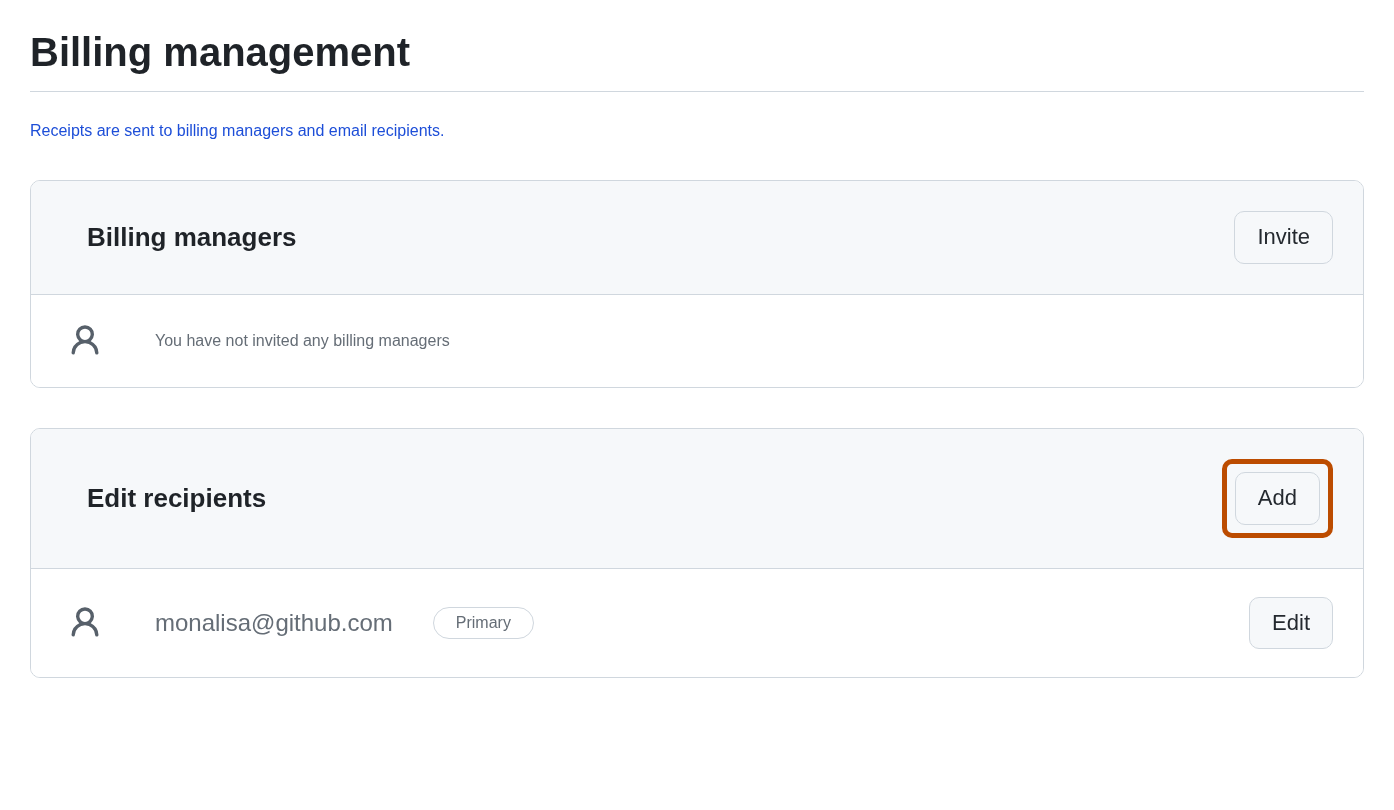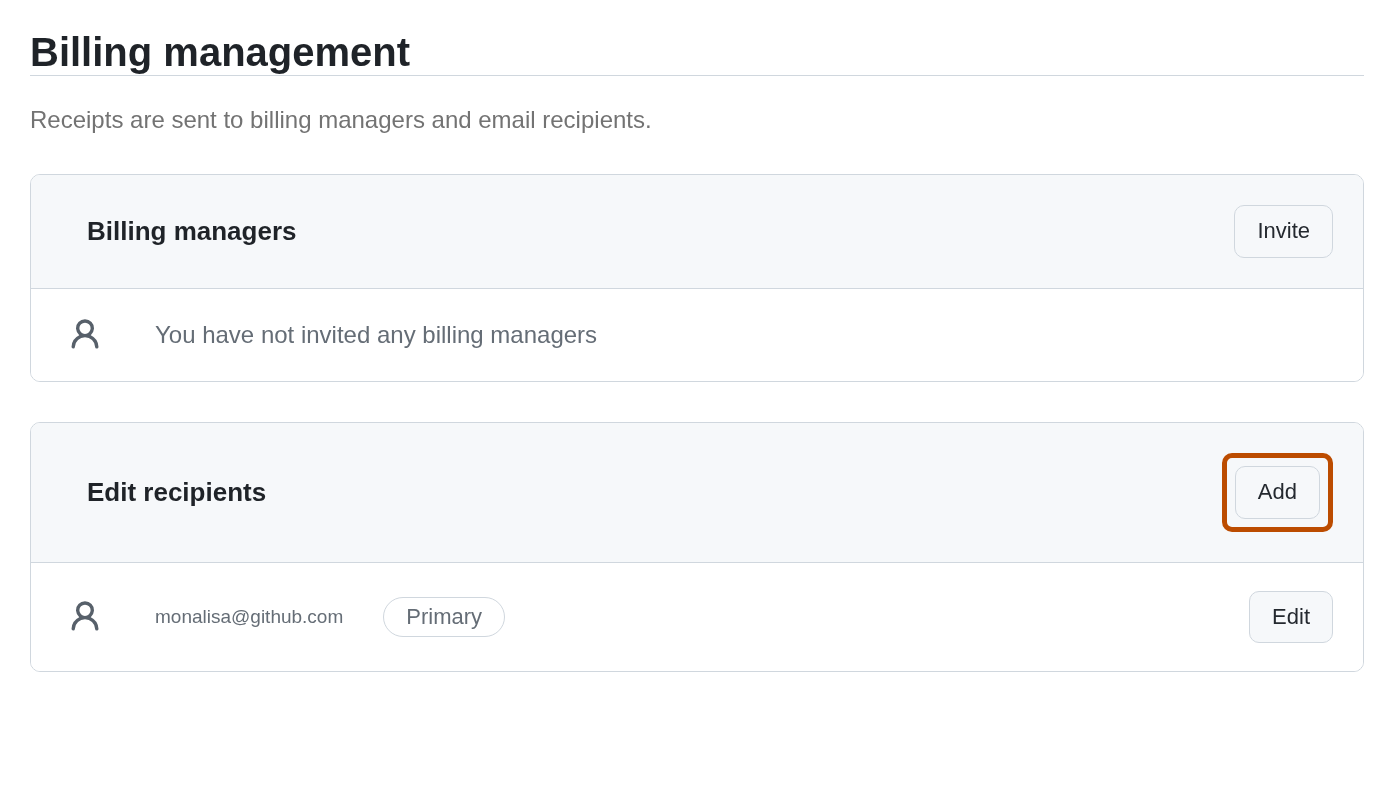--- a/index.html
+++ b/index.html
@@ -10,26 +10,27 @@
     body {
       font-family: -apple-system, BlinkMacSystemFont, "Segoe UI", Helvetica, Arial, sans-serif;
       color: #1f2328;
       background: #ffffff;
       padding: 30px;
     }
     .page-title {
       font-size: 40px;
       font-weight: 600;
       color: #1f2328;
+      padding-bottom: 16px;
       border-bottom: 1px solid #d0d7de;
       margin-bottom: 30px;
     }
     .description {
-      font-size: 24px;
-      color: #737373;
+      font-size: 16px;
+      color: #1d4ed8;
       margin-bottom: 40px;
     }
     .box {
       border: 1px solid #d0d7de;
       border-radius: 10px;
       margin-bottom: 40px;
       overflow: hidden;
     }
     .box-header {
       display: flex;
@@ -66,33 +67,33 @@
       background: #ffffff;
     }
     .person-icon {
       width: 36px;
       height: 36px;
       color: #57606a;
       flex-shrink: 0;
       margin-right: 52px;
     }
     .row-text {
-      font-size: 24px;
+      font-size: 16px;
       color: #656d76;
     }
     .email-text {
-      font-size: 19px;
+      font-size: 24px;
       color: #656d76;
       margin-right: 40px;
     }
     .badge {
       display: inline-flex;
       align-items: center;
       padding: 6px 22px;
-      font-size: 22px;
+      font-size: 16px;
       color: #656d76;
       border: 1px solid #d0d7de;
       border-radius: 999px;
       background: #ffffff;
     }
     .spacer {
       flex: 1;
     }
     .highlight-wrap {
       border: 5px solid #bc4c00;

